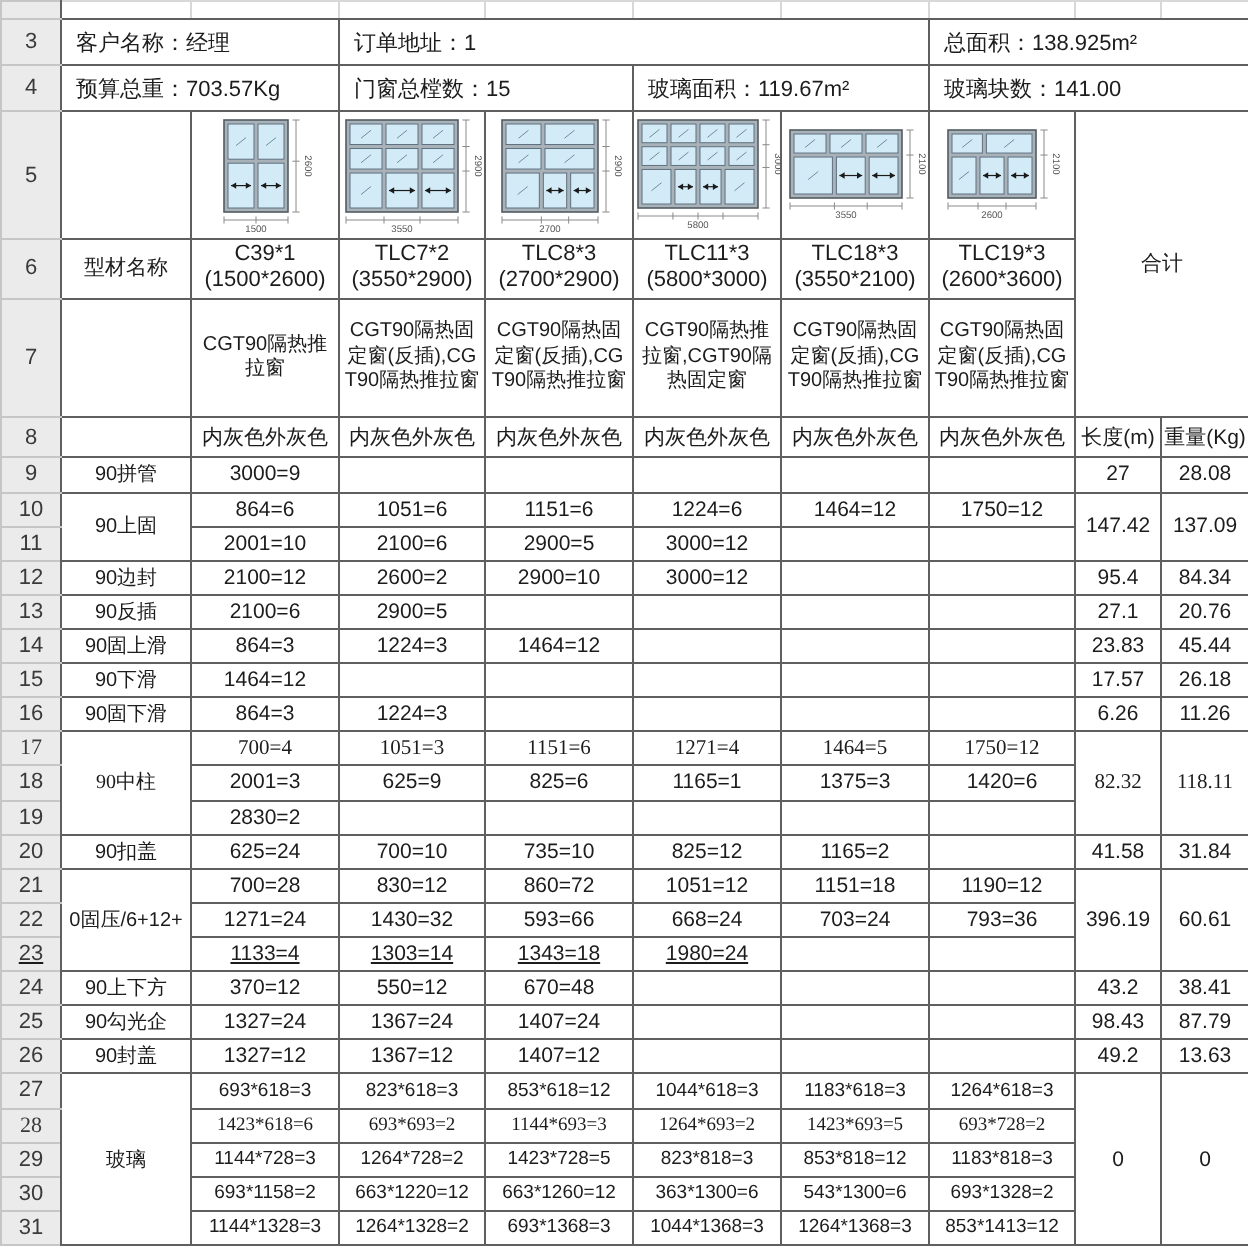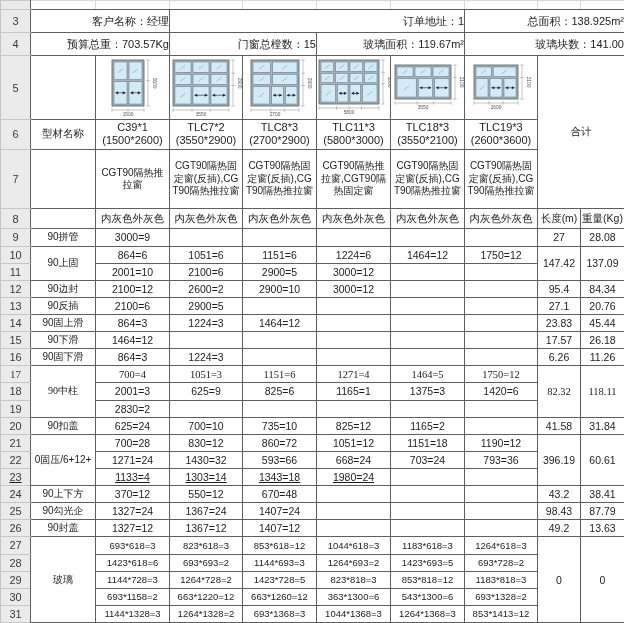--- a/index.html
+++ b/index.html
@@ -6,21 +6,21 @@
   body{width:624px;height:623px;background:#fff;color:#1c1c1c;
        font-family:"Liberation Sans","DejaVu Sans",sans-serif;}
   table{border-collapse:collapse;table-layout:fixed;width:624px;height:623px}
   td{border:1px solid #5f5f5f;padding:0;text-align:center;vertical-align:middle;
      font-size:10.5px;overflow:hidden;white-space:nowrap;background:#fff}
   td.rn{background:#ebebeb;border:1px solid #c6c6c6;border-right:1px solid #5f5f5f;
         font-size:11px;color:#3a3a3a}
   tr.toprow td{border:1px solid #d8d8d8;border-bottom:1px solid #5f5f5f;background:#fff}
   tr.toprow td.rn{background:#ebebeb;border:1px solid #c6c6c6;border-bottom:1px solid #c6c6c6;
         border-right:1px solid #5f5f5f}
-  td.info{text-align:right;padding:0 0 0 7px;font-size:11px}
+  td.info{text-align:left;padding:0 0 0 7px;font-size:11px}
   td.code{font-size:11px;line-height:1.25}
   td.desc{font-size:10px;line-height:1.25;white-space:normal;word-break:break-all;padding:1px 2px}
   td.hdr{font-size:10.5px}
   td.lbl{font-size:10px}
   td.tot{font-size:10.5px}
   td.glass{font-size:9.5px}
   td.diag{vertical-align:middle}
   .dg svg{display:block;margin:0 auto}
 </style>
 </head>
@@ -547,21 +547,21 @@
         <td class="lbl" rowspan="5">玻璃</td>
         <td class="glass">693*618=3</td>
         <td class="glass">823*618=3</td>
         <td class="glass">853*618=12</td>
         <td class="glass">1044*618=3</td>
         <td class="glass">1183*618=3</td>
         <td class="glass">1264*618=3</td>
         <td class="tot" rowspan="5">0</td>
         <td class="tot" rowspan="5">0</td>
       </tr>
-      <tr style="height: 17px;">
+      <tr style="height: 17px; font-family: Liberation Serif, serif;">
         <td class="rn">28</td>
         <td class="glass">1423*618=6</td>
         <td class="glass">693*693=2</td>
         <td class="glass">1144*693=3</td>
         <td class="glass">1264*693=2</td>
         <td class="glass">1423*693=5</td>
         <td class="glass">693*728=2</td>
       </tr>
       <tr style="height: 17px;">
         <td class="rn">29</td>

